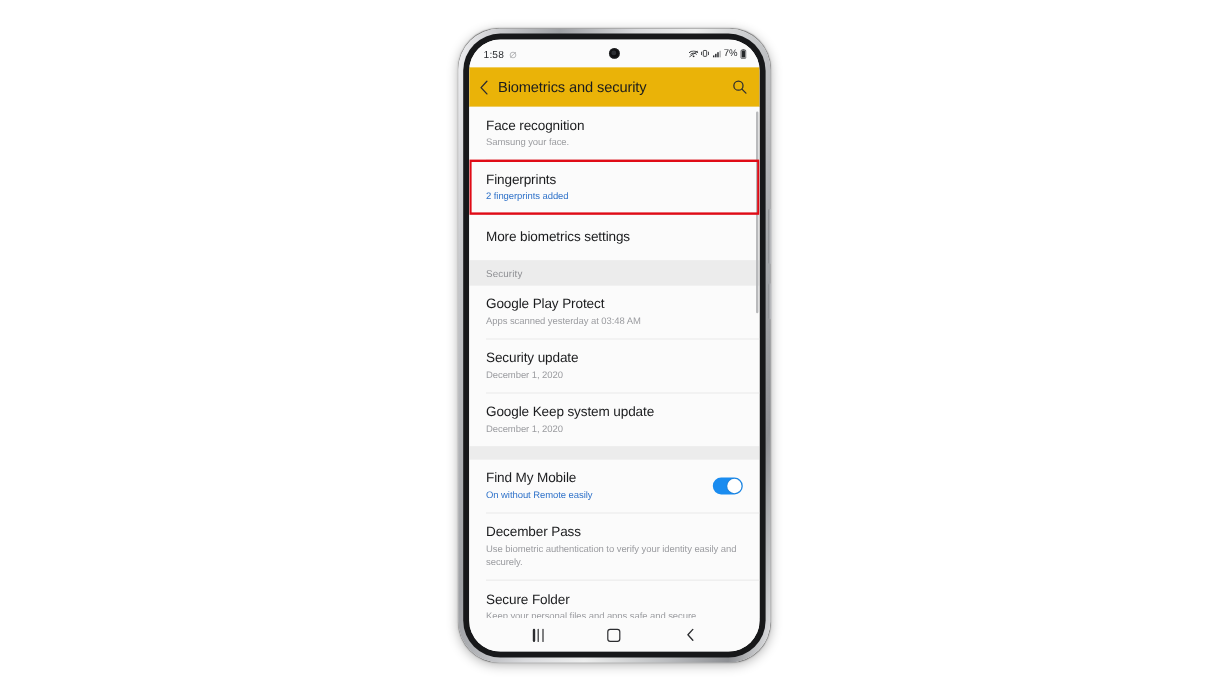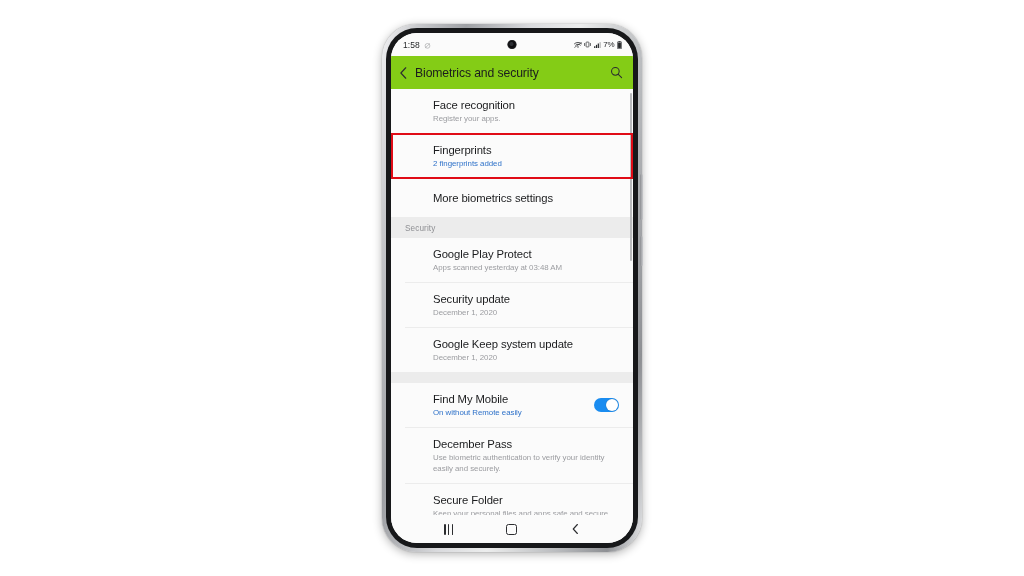--- a/index.html
+++ b/index.html
@@ -93,21 +93,21 @@
     position: absolute;
     left: 2.2px; top: 2.2px;
     width: 3.4px; height: 3.4px;
     border-radius: 50%;
     background: #2c2e33;
   }
 
   
   .appbar {
     flex: 0 0 33px;
-    background: #84cc16;
+    background: #eab308;
     display: flex;
     align-items: center;
     padding: 0 10px 0 8px;
     gap: 7px;
   }
   .appbar .back { cursor: pointer; display: flex; align-items: center; }
   .appbar .title {
     flex: 1;
     font-size: 12.2px;
     color: #1b1c1e;
@@ -135,21 +135,21 @@
   }
   .gap { height: 11px; background: #ececec; }
 
   .row {
     padding: 9px 14px 9px 14px;
     position: relative;
     display: flex;
     align-items: center;
     cursor: pointer;
   }
-  .row-text { flex: 1; min-width: 0; margin-left: 28px; }
+  .row-text { flex: 1; min-width: 0; }
   .row-title {
     font-size: 11.3px;
     color: #1b1c1e;
     line-height: 14px;
     letter-spacing: -.1px;
   }
   .row-sub {
     font-size: 7.9px;
     color: #9b9ca0;
     line-height: 11px;
@@ -303,21 +303,21 @@
       </div>
 
       <div class="content">
         <div class="scrollbar"></div>
 
         <div class="card">
 
           <div class="row">
             <div class="row-text">
               <div class="row-title">Face recognition</div>
-              <div class="row-sub">Register your apps.</div>
+              <div class="row-sub">Samsung your face.</div>
             </div>
           </div>
           <div class="divider"></div>
 
           <div class="row" style="position:relative;">
             <div class="highlight" style="top:-1px;bottom:-1px;"></div>
             <div class="row-text">
               <div class="row-title">Fingerprints</div>
               <div class="row-sub accent">2 fingerprints added</div>
             </div>

